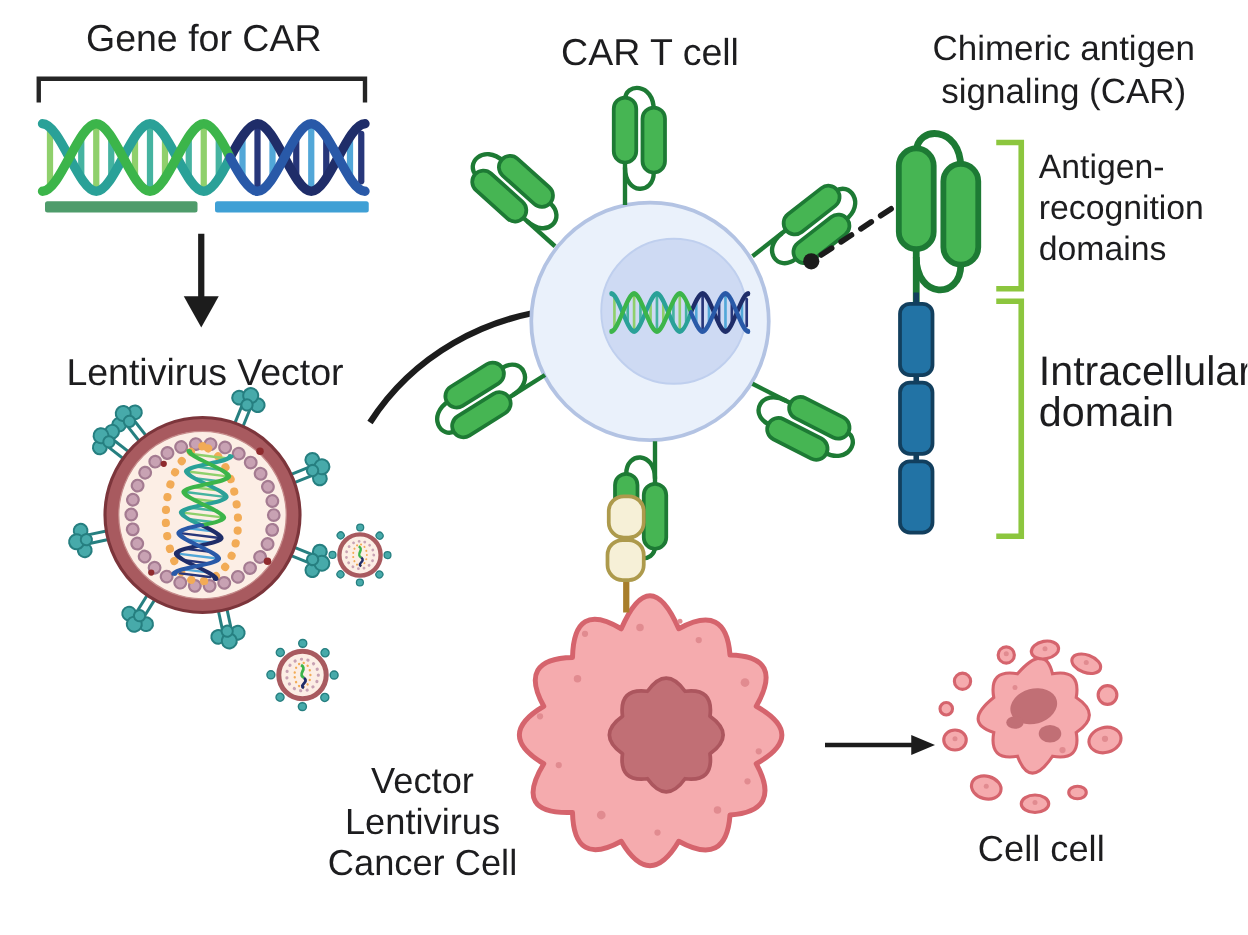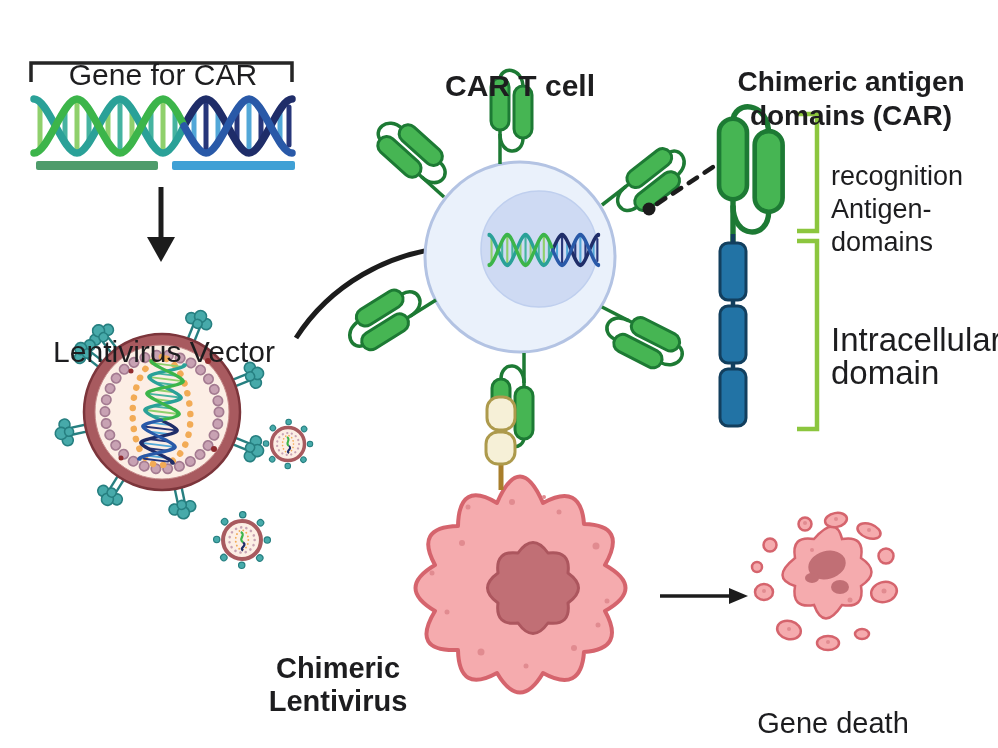--- a/index.html
+++ b/index.html
@@ -1,20 +1,20 @@
 <!DOCTYPE html>
 <html style="--text: #1d1d1f; --background: #ffffff; --receptor_green: #46b553; --receptor_outline: #1d7a34; --signaling_blue: #2273a5; --signaling_outline: #123f5e; --bracket_lime: #8cc63e; --tcell_fill: #eaf1fb; --tcell_border: #b3c3e3; --tcell_nucleus: #cedaf3; --tcell_nucleus_border: #bfcfee; --cancer_fill: #f5abae; --cancer_border: #d5646d; --cancer_nucleus: #c16f75; --cancer_nucleus_border: #ac565e; --cancer_dot: #e18b90; --virus_ring: #a85a5f; --virus_ring_edge: #7c353b; --virus_inner: #fceee5; --virus_dot: #c8a2b3; --virus_dot_edge: #a47b91; --virus_rna_loop: #f2ab56; --virus_speck: #8f2b2e; --spike_teal: #47aaaa; --spike_outline: #267f80; --antigen_fill: #f6f0d7; --antigen_outline: #ad9a4c; --antigen_stalk: #a87e2b; --dna_green: #3cb54a; --dna_teal: #2aa198; --dna_navy: #1f2d69; --dna_blue: #2959a8; --dna_rung_green: #8fd06c; --dna_rung_teal: #45b3a0; --dna_rung_blue: #52a7d8; --dna_rung_navy: #27367a; --underline_green: #4e9c6b; --underline_blue: #3fa0d5; --arrow: #1c1c1c;"><head>
 <meta charset="utf-8">
 <style>
   html,body{margin:0;padding:0;background:#fff;}
   .stage{position:relative;width:998px;height:748px;background:var(--background,#fff);
          font-family:"Liberation Sans",sans-serif;color:var(--text,#1d1d1f);overflow:hidden;}
   .stage svg{position:absolute;left:0;top:0;}
-  .lbl{position:absolute;text-align:center;white-space:nowrap;margin-top:43px;}
-  .b{font-weight:700;}
+  .lbl{position:absolute;text-align:center;white-space:nowrap;}
+  .b{font-weight:400;}
   
   .rg{fill:var(--receptor_green,#46b553);stroke:var(--receptor_outline,#1d7a34);stroke-width:3;}
   .rs{fill:none;stroke:var(--receptor_outline,#1d7a34);stroke-width:3.5;}
   .cap-blue{fill:var(--signaling_blue,#2273a5);stroke:var(--signaling_outline,#123f5e);stroke-width:3;}
   .navy-link{stroke:var(--signaling_outline,#123f5e);stroke-width:4.5;fill:none;}
   .lime{fill:none;stroke:var(--bracket_lime,#8cc63e);stroke-width:4.5;}
   
   .tcell{fill:var(--tcell_fill,#eaf1fb);stroke:var(--tcell_border,#b3c3e3);stroke-width:3;}
   .nucleus{fill:var(--tcell_nucleus,#cedaf3);stroke:var(--tcell_nucleus_border,#bfcfee);stroke-width:1.5;}
   
@@ -247,36 +247,37 @@
     <circle class="fdot" cx="812" cy="550" r="2"></circle>
   </g>
 </svg>
 
 <div class="lbl" style="left:30px;top:15px;width:266px;font-size:30px;">Gene for CAR</div>
 
 <div class="lbl b" style="left:415px;top:26px;width:210px;font-size:30px;">CAR T cell</div>
 
 <div class="lbl b" style="left:714px;top:22px;width:274px;font-size:28px;line-height:34px;">
   <div>Chimeric antigen</div>
-  <div>domains (CAR)</div>
-</div>
-
-<div class="lbl" style="left:38px;top:292px;width:252px;font-size:30px;">Lentivirus Vector</div>
+  <div>signaling (CAR)</div>
+</div>
+
+<div class="lbl" style="left:38px;top:282px;width:252px;font-size:30px;">Lentivirus Vector</div>
 
 <div class="lbl" style="left:831px;top:117px;font-size:27px;line-height:33px;text-align:left;">
+  <div>Antigen-</div>
   <div>recognition</div>
-  <div>Antigen-</div>
   <div>domains</div>
 </div>
 
 <div class="lbl" style="left:831px;top:280px;font-size:33px;line-height:33px;text-align:left;">
   <div>Intracellular</div>
   <div>domain</div>
 </div>
 
 <div class="lbl b" style="left:238px;top:609px;width:200px;font-size:29px;line-height:33px;">
-  <div>Chimeric</div>
+  <div>Vector</div>
   <div>Lentivirus</div>
-</div>
-
-<div class="lbl" style="left:737px;top:664px;width:192px;font-size:29px;">Gene death</div>
+  <div>Cancer Cell</div>
+</div>
+
+<div class="lbl" style="left:737px;top:664px;width:192px;font-size:29px;">Cell cell</div>
 
 </div>
 
 </body></html>

